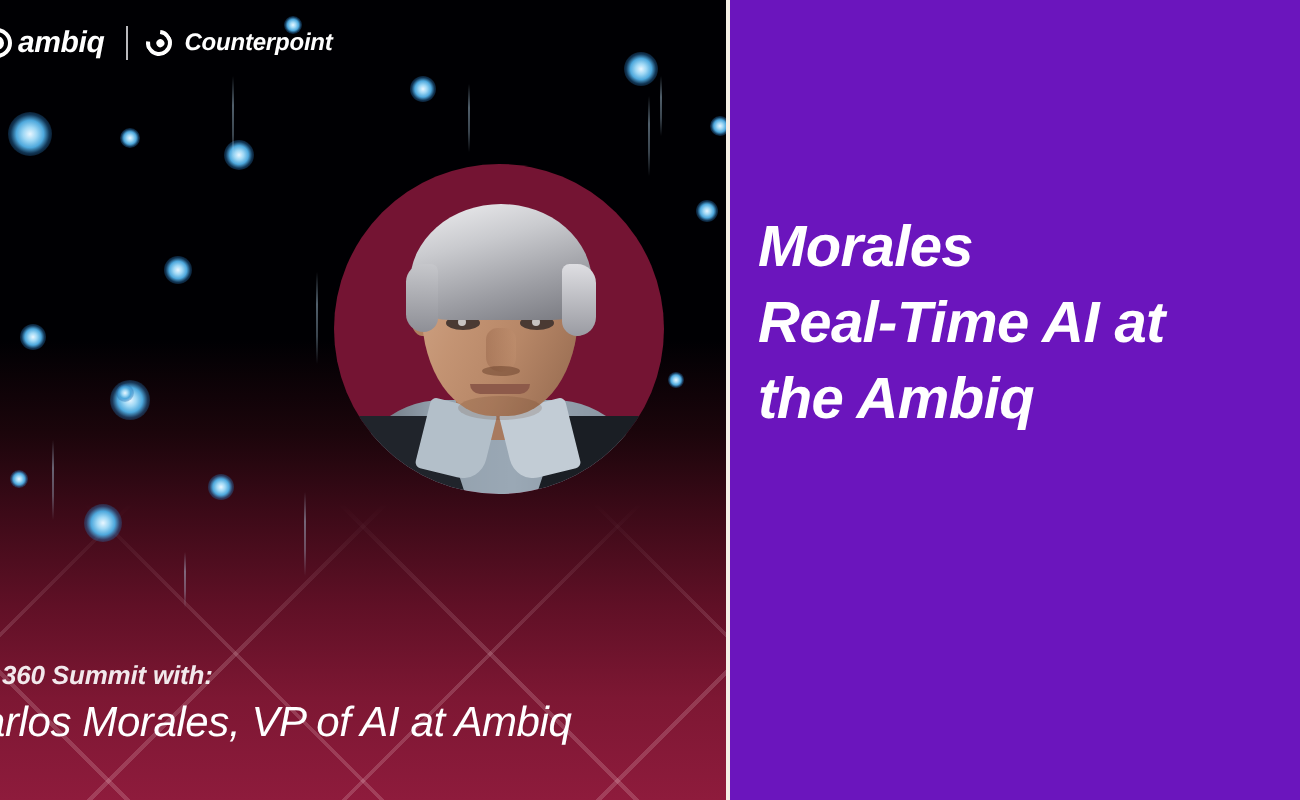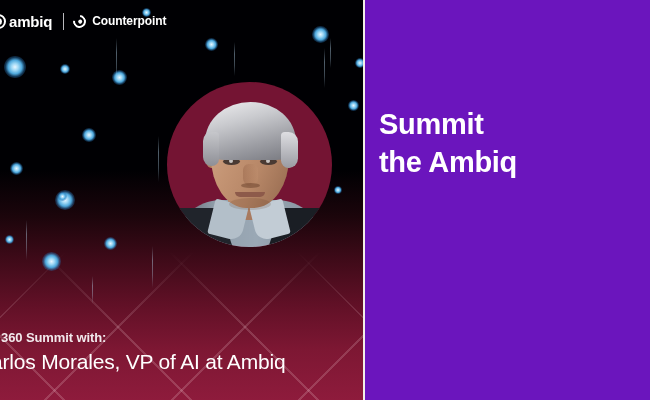--- a/index.html
+++ b/index.html
@@ -4,20 +4,21 @@
 <style>
   * { margin:0; padding:0; box-sizing:border-box; }
   html,body { width:650px; height:400px; overflow:hidden; background:#000; }
   body { font-family:"Liberation Sans", sans-serif; }
 
   .stage {
     position:relative;
     width:650px; height:400px;
     overflow:hidden;
     background:#ef4444;
+    font-style:italic;
   }
 
   
   .left-panel {
     position:absolute; left:0; top:0;
     width:363px; height:400px;
     overflow:hidden;
     background:#000003;
   }
 
@@ -381,18 +382,19 @@
       <div class="caption-kicker">I 360 Summit with:</div>
       <div class="caption-name">arlos Morales, VP of AI at Ambiq</div>
     </div>
 
   </div>
 
   <div class="divider"></div>
 
   <div class="right-panel">
     <div class="headline" id="headline">
-        <div>Summit</div>
+        <div>Morales</div>
+        <div>Real-Time AI at</div>
         <div>the Ambiq</div>
       </div>
   </div>
 
 </div>
 
 </body></html>

